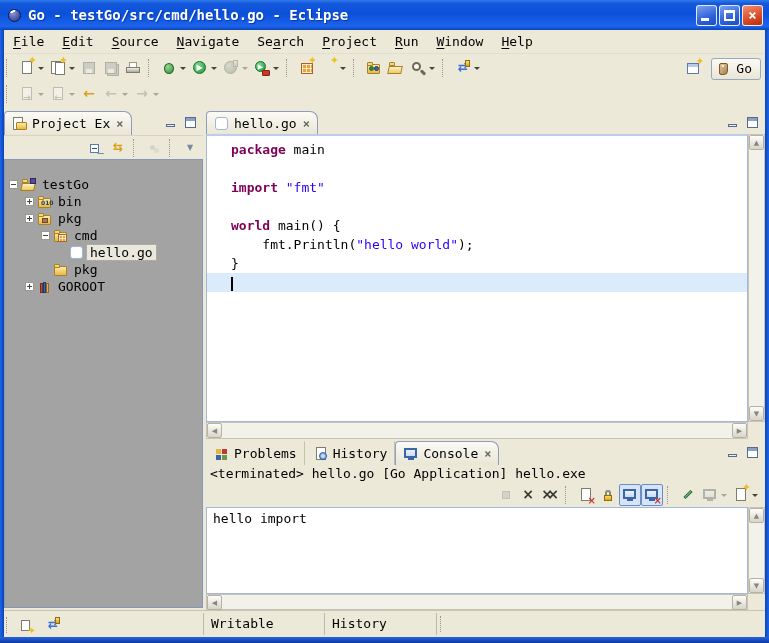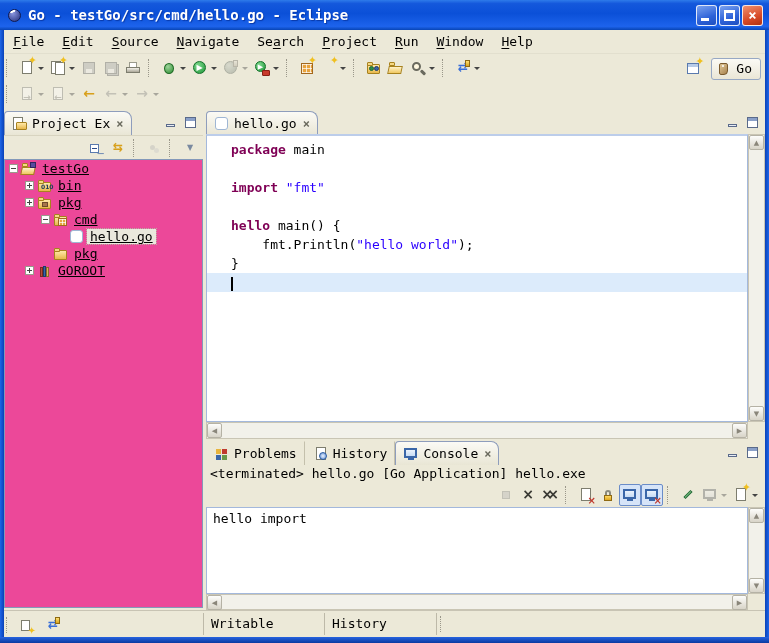--- a/index.html
+++ b/index.html
@@ -103,21 +103,21 @@
   .tab{display:inline-flex;align-items:center;gap:4px;height:24px;padding:0 7px;border:1px solid #8E9DBC;border-bottom:none;border-radius:4px 8px 0 0;
     background:linear-gradient(#FBFAF5,#E9E6D5);position:relative;top:1px;max-width:170px;white-space:nowrap;}
   .tab.unsel{background:transparent;border-color:transparent;border-right:1px solid #C4C0AC;border-radius:0;}
   .tab .closex{color:#6a6a5e;font-weight:bold;font-size:12px;margin-left:2px;}
   .minmax{position:absolute;right:4px;top:4px;display:flex;gap:3px;}
   .mmbtn{width:17px;height:15px;position:relative;border:1px solid transparent;border-radius:2px;}
   .minb{position:absolute;left:3px;top:9px;width:9px;height:3px;border:1px solid #5A6A8A;background:#E8ECF4;}
   .maxb{position:absolute;left:2px;top:2px;width:11px;height:11px;border:1px solid #5A6A8A;background:#fff;}
   .maxt{position:absolute;left:3px;top:3px;width:9px;height:3px;background:#8AA0C8;}
   .ptools{height:24px;display:flex;justify-content:flex-end;align-items:center;padding-right:2px;border-top:1px solid #D8D4C0;}
-  .pcontent{position:absolute;left:0;right:0;top:49px;bottom:0;background:#ec4899;border:1px solid #8499B9;overflow:hidden;padding-top:0;text-decoration:underline;}
+  .pcontent{position:absolute;left:0;right:0;top:49px;bottom:0;background:#a3a3a3;border:1px solid #8499B9;overflow:hidden;padding-top:16px;}
   .tree-row{height:17px;display:flex;align-items:center;white-space:nowrap;}
   .tree-row .expander{width:9px;height:9px;border:1px solid #9a9a8c;background:#fff;position:relative;margin-right:3px;flex:0 0 9px;}
   .tree-row .expander::before{content:"";position:absolute;left:1px;top:3px;width:5px;height:1px;background:#444;}
   .tree-row .expander.plus::after{content:"";position:absolute;left:3px;top:1px;width:1px;height:5px;background:#444;}
   .tree-row .expander.none{visibility:hidden;}
   .tree-label{padding:0 3px;margin-left:2px;}
   .tree-row.selected .tree-label{background:#EAE8DD;outline:1px dotted #B8B4A4;}
   
   .etabrow{position:relative;height:24px;}
   .econtent{position:absolute;left:0;right:17px;top:24px;bottom:17px;background:#fff;border:1px solid #A3B8DC;border-top:2px solid #BCCDEA;overflow:hidden;padding-top:4px;}
@@ -479,21 +479,21 @@
               <span class="maxb"></span>
               <span class="maxt"></span>
             </span>
         </span>
       </div>
       <div class="econtent" id="code">
           <div class="codeline"><span class="kw" style="color:#7F0055;">package</span><span class="" style="color:#000000;"> main</span></div>
           <div class="codeline"></div>
           <div class="codeline"><span class="kw" style="color:#7F0055;">import</span><span class="" style="color:#000000;"> </span><span class="" style="color:#2A00FF;">"fmt"</span></div>
           <div class="codeline"></div>
-          <div class="codeline"><span class="kw" style="color:#7F0055;">hello</span><span class="" style="color:#000000;"> main() {</span></div>
+          <div class="codeline"><span class="kw" style="color:#7F0055;">world</span><span class="" style="color:#000000;"> main() {</span></div>
           <div class="codeline"><span class="" style="color:#000000;">    fmt.Println(</span><span class="" style="color:#2A00FF;">"hello world"</span><span class="" style="color:#000000;">);</span></div>
           <div class="codeline"><span class="" style="color:#000000;">}</span></div>
           <div class="codeline current"><span class="caret"></span></div>
         </div>
       <div class="vscroll">
         <span class="sbtn up">▲</span>
         <span class="sbtn down">▼</span>
       </div>
       <div class="hscroll">
         <span class="sbtn left">◀</span>

